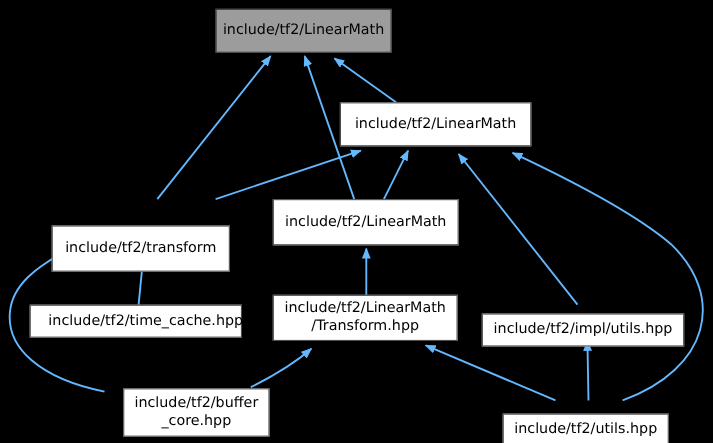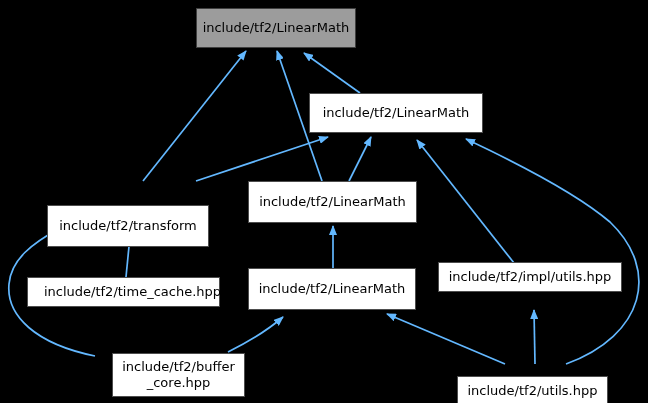--- a/index.html
+++ b/index.html
@@ -96,23 +96,24 @@
   <div class="node" style="left:248px;top:181px;width:169px;height:42px;">
     <span>include/tf2/LinearMath</span>
   </div>
 
   <div class="node" style="left:27px;top:277px;width:193px;height:30px;padding-left:18px;">
     <span>include/tf2/time_cache.hpp</span>
   </div>
 
   <div class="node" style="left:248px;top:268px;width:168px;height:42px;">
     <span>include/tf2/LinearMath</span>
+    <span>/Transform.hpp</span>
   </div>
 
-  <div class="node" style="left:438px;top:262px;width:184px;height:30px;">
+  <div class="node" style="left:438px;top:285px;width:184px;height:30px;">
     <span>include/tf2/impl/utils.hpp</span>
   </div>
 
   <div class="node" style="left:112px;top:353px;width:133px;height:44px;">
     <span>include/tf2/buffer</span>
     <span>_core.hpp</span>
   </div>
 
   <div class="node" style="left:457px;top:364px;width:151px;height:29px;margin-top:12px;">
     <span>include/tf2/utils.hpp</span>

